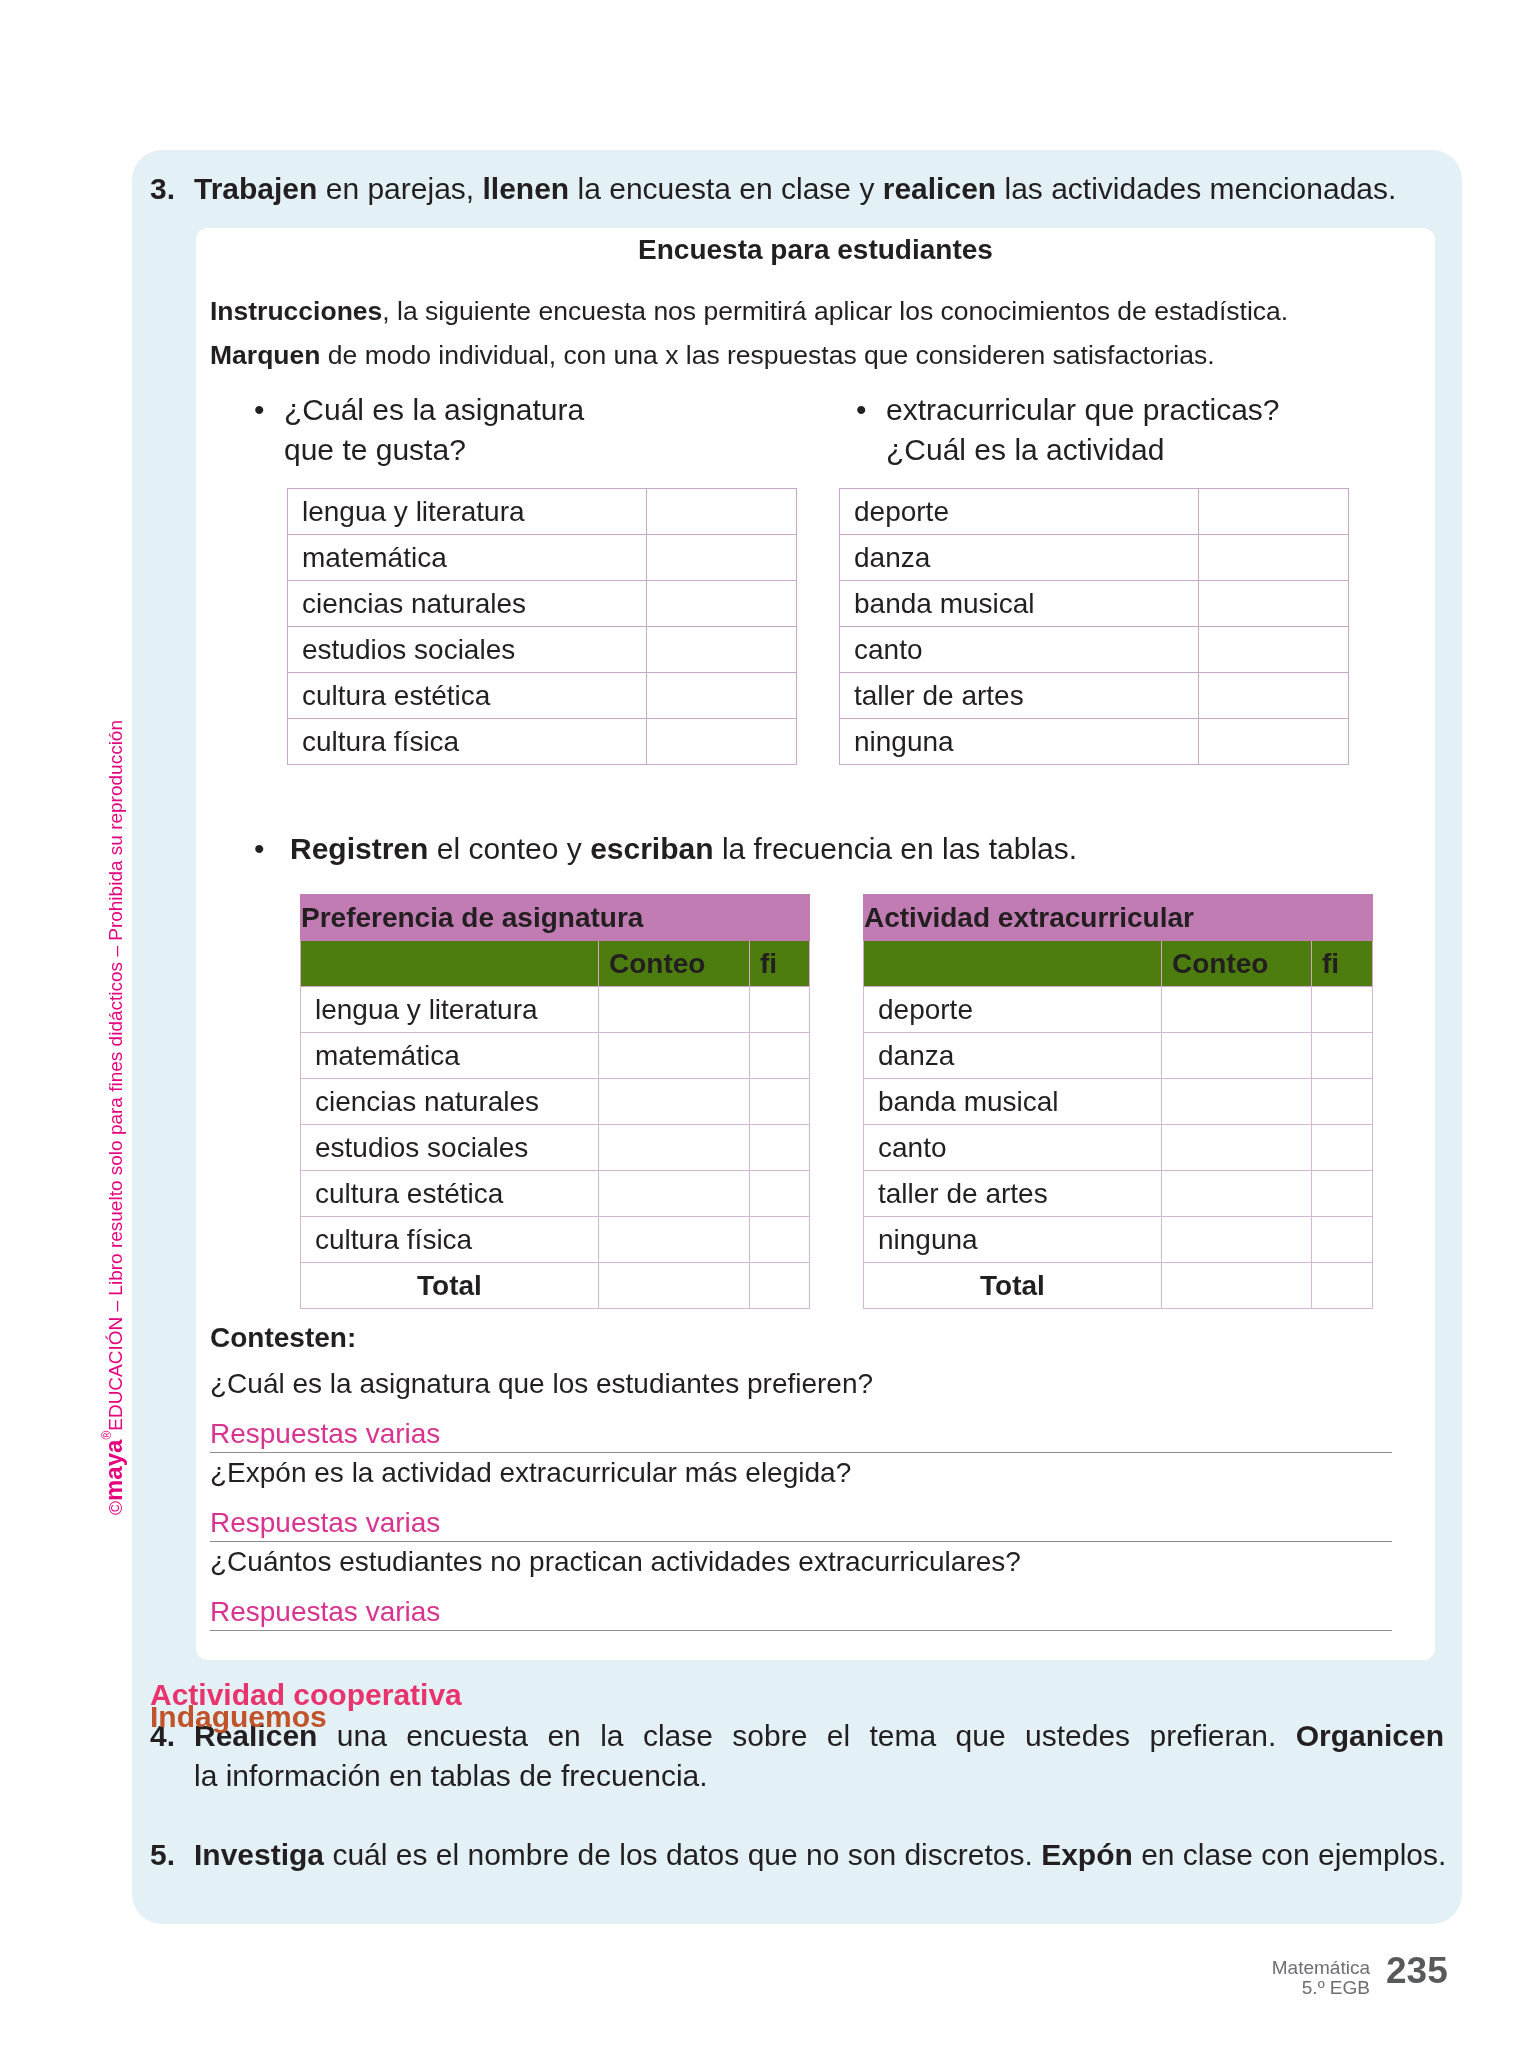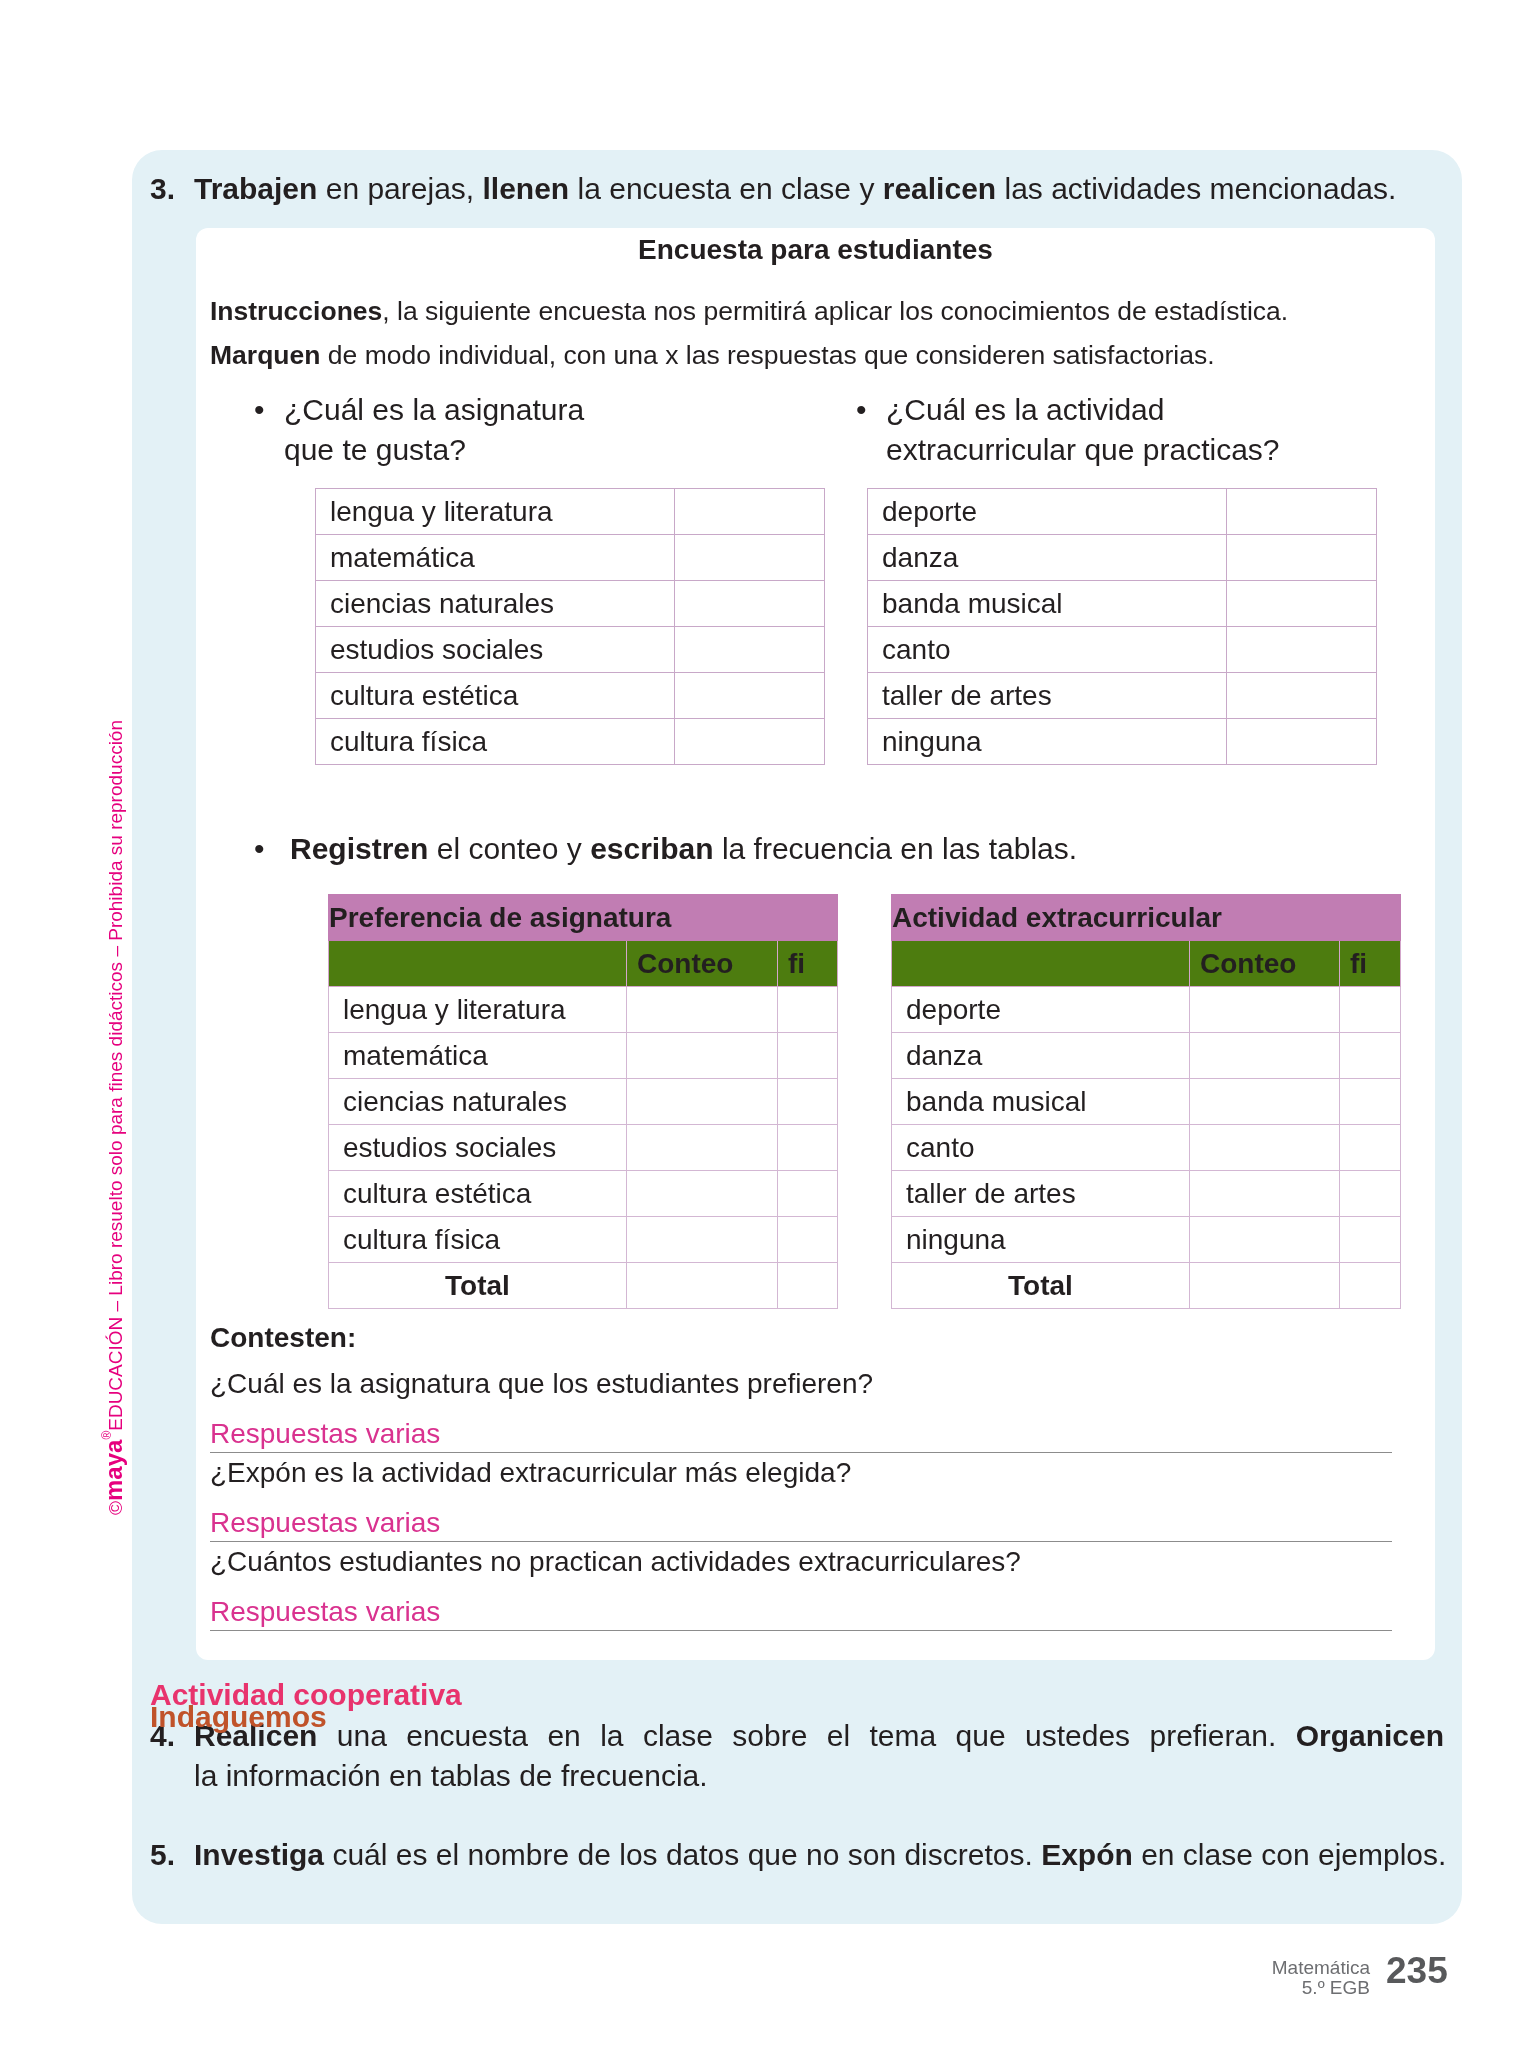--- a/index.html
+++ b/index.html
@@ -23,21 +23,21 @@
     position:absolute; left:196px; top:228px; width:1239px; height:1432px;
     background:#ffffff; border-radius:12px;
   }
   .step3 { left:150px; top:172px; font-size:30px; white-space:nowrap; }
   .step-num { font-weight:700; display:inline-block; width:44px; }
   b { font-weight:700; }
   .survey-title { left:196px; width:1239px; top:234px; text-align:center; font-size:28px; font-weight:700; }
   .instr { left:210px; font-size:26.5px; white-space:nowrap; }
   .q { font-size:30px; line-height:40px; }
   .q .bullet { position:absolute; left:0; top:0; }
-  .tbl { position:absolute; border-collapse:collapse; font-size:28px;margin-left:28px; }
+  .tbl { position:absolute; border-collapse:collapse; font-size:28px; }
   .tbl td { border:1.5px solid #c8a8c8; padding:0 0 0 14px; height:44px; box-sizing:border-box; }
   .freq td { border:1.5px solid #d3b7d3; }
   .freq .hdr1 td { background:#c17db3; font-weight:700; text-align:left; padding:0; border-color:#c17db3; }
   .freq .hdr2 td { background:#4d7c0f; font-weight:700; border-color:#d3a6cb; }
   .freq .total td.lbl { text-align:center; font-weight:700; padding:0; }
   .contesten { left:210px; top:1322px; font-size:28px; font-weight:700; }
   .question { left:210px; font-size:28px; white-space:nowrap; }
   .answer { left:210px; width:1182px; font-size:28px; color:#d9328f; border-bottom:1.5px solid #8c8c8c; height:34px; line-height:32px; }
   .coop-title { left:150px; top:1678px; font-size:30px; font-weight:700; color:#e8336d; }
   .indag-title { left:150px; top:1700px; font-size:30px; font-weight:700; color:#c0532a; }
@@ -71,22 +71,22 @@
   <b>Marquen</b><span> de modo individual, con una x las respuestas que consideren satisfactorias.</span>
 </div>
 
 <div class="abs q" style="left:254px; top:390px; padding-left:30px;">
   <span class="bullet">•</span>
   <div>¿Cuál es la asignatura</div>
   <div>que te gusta?</div>
 </div>
 <div class="abs q" style="left:856px; top:390px; padding-left:30px;">
   <span class="bullet">•</span>
+  <div>extracurricular que practicas?</div>
   <div>¿Cuál es la actividad</div>
-  <div>extracurricular que practicas?</div>
 </div>
 
 <table class="tbl" style="left:287px; top:488px; width:510px;">
   <tbody>
       <tr style="height:46px">
         <td style="width:359px">lengua y literatura</td>
         <td></td>
       </tr>
   <tr style="height:46px">
         <td>matemática</td>

